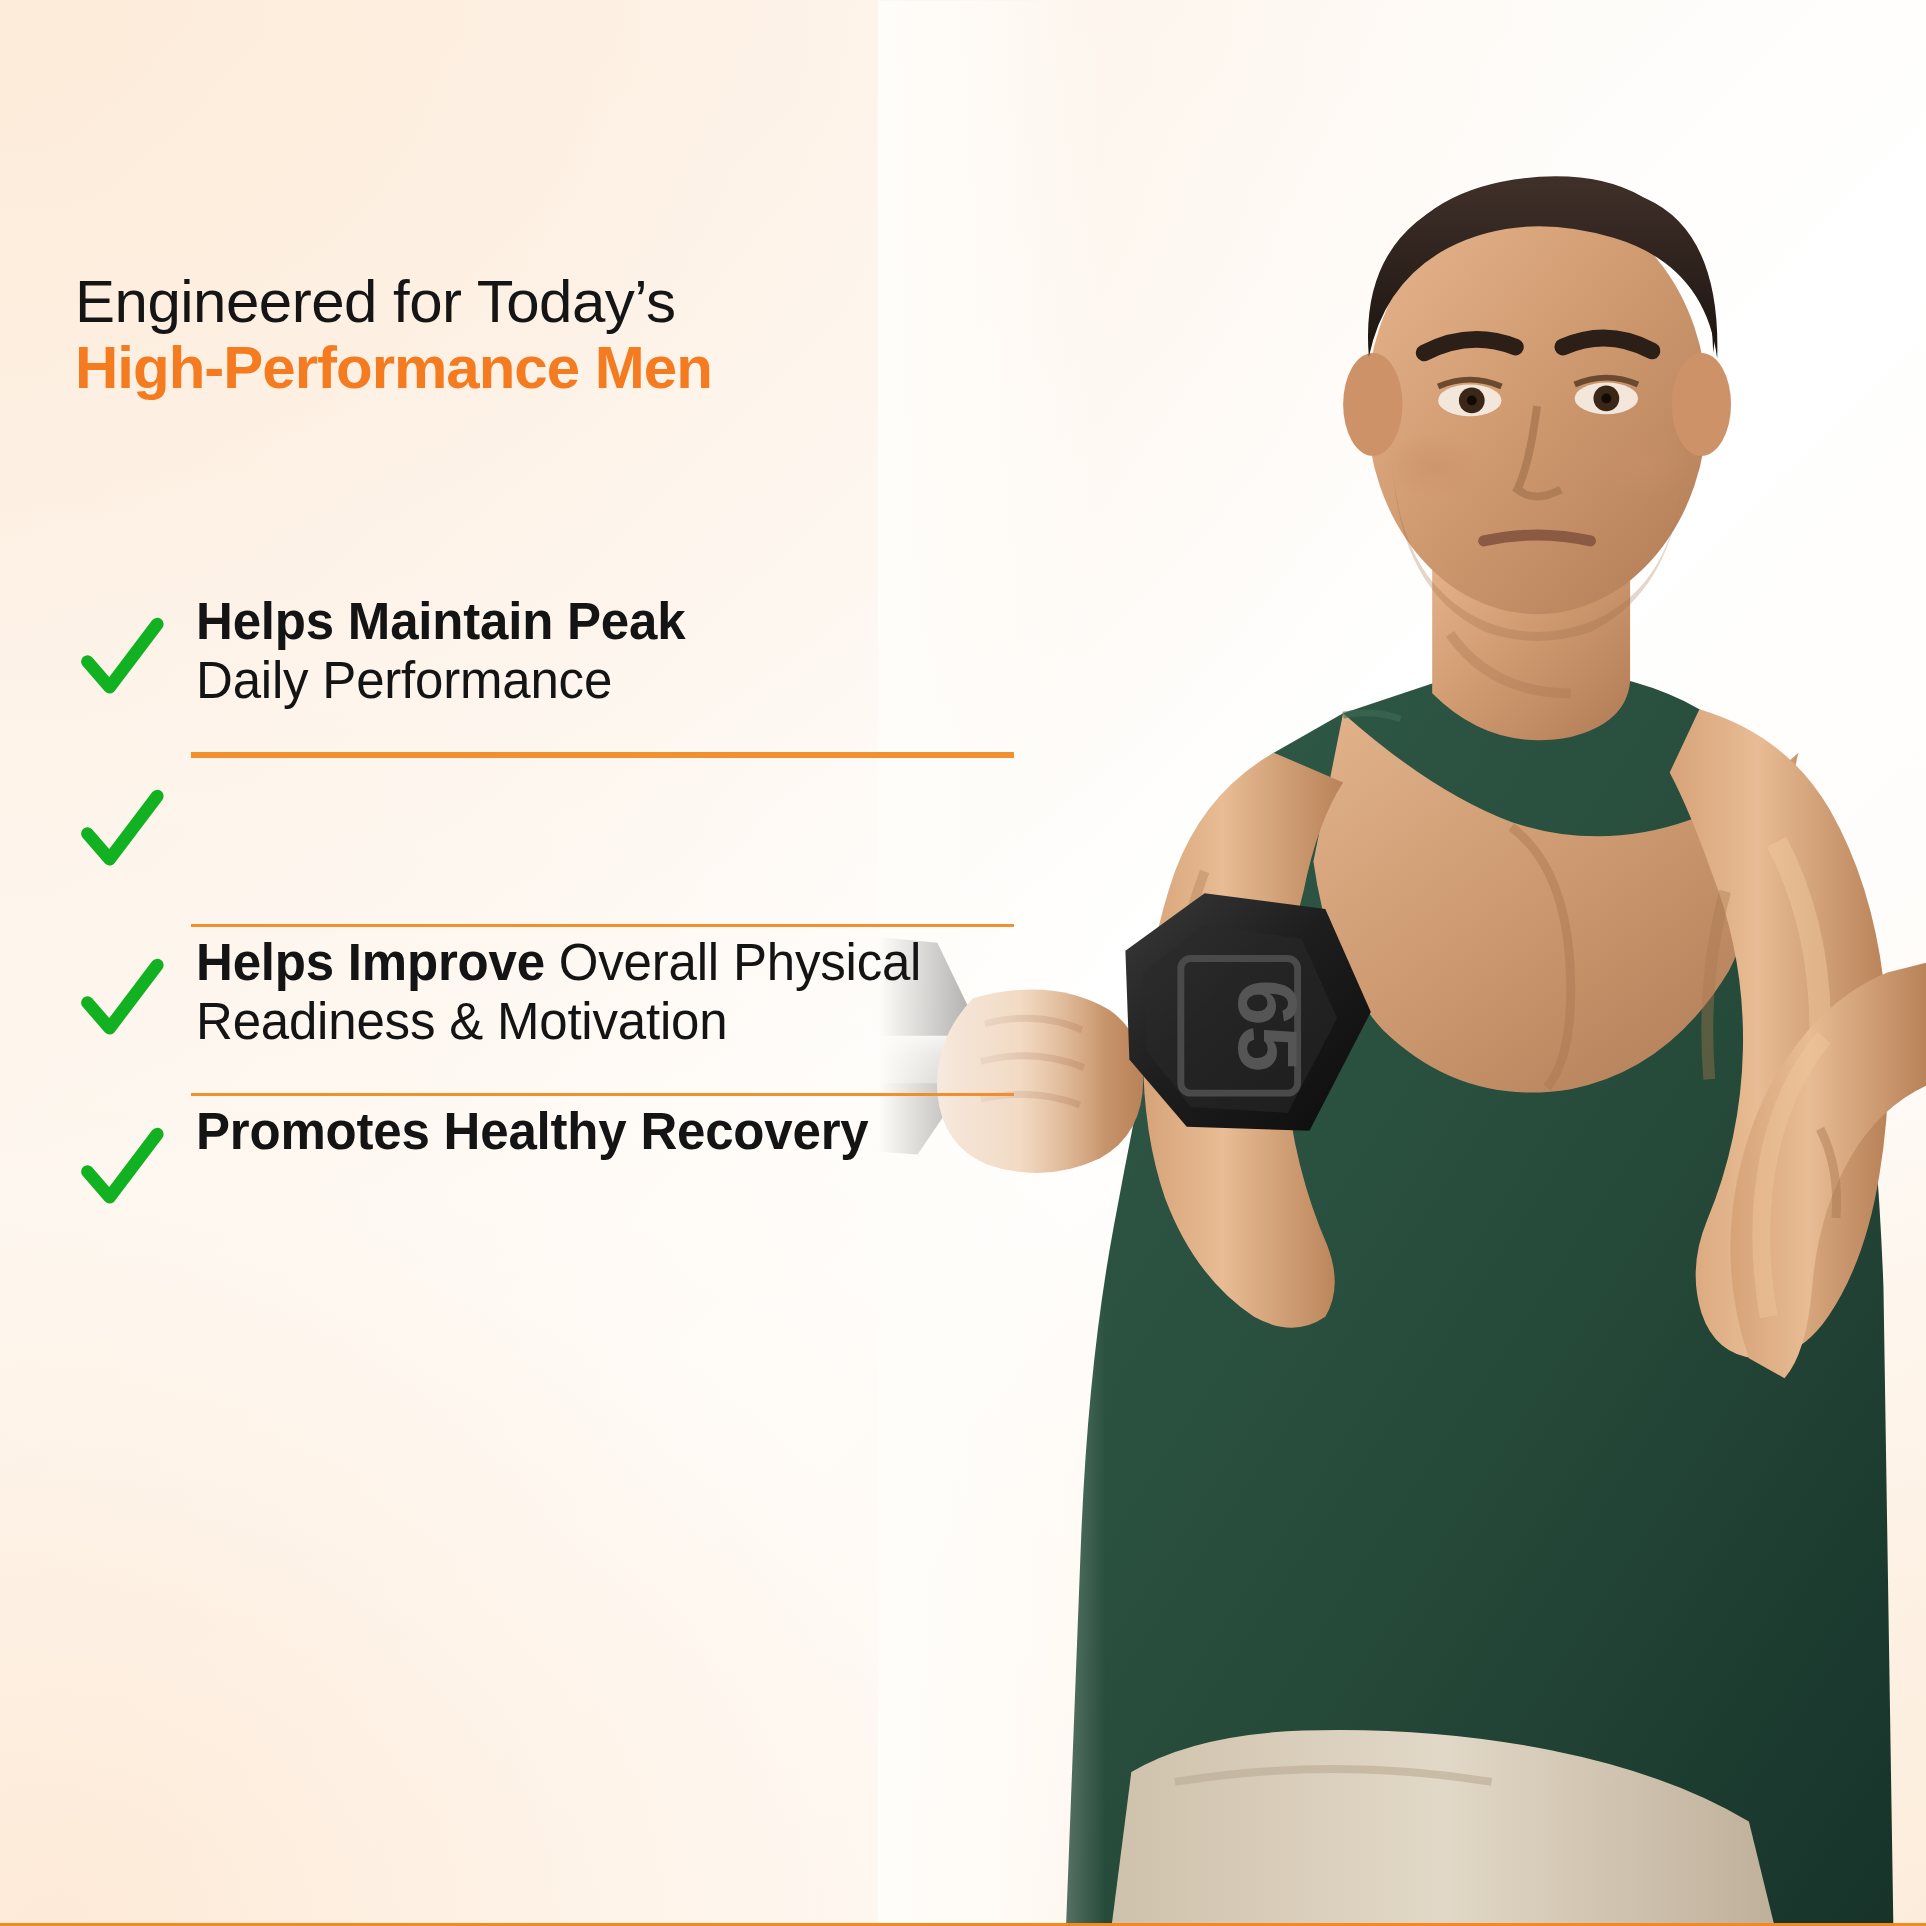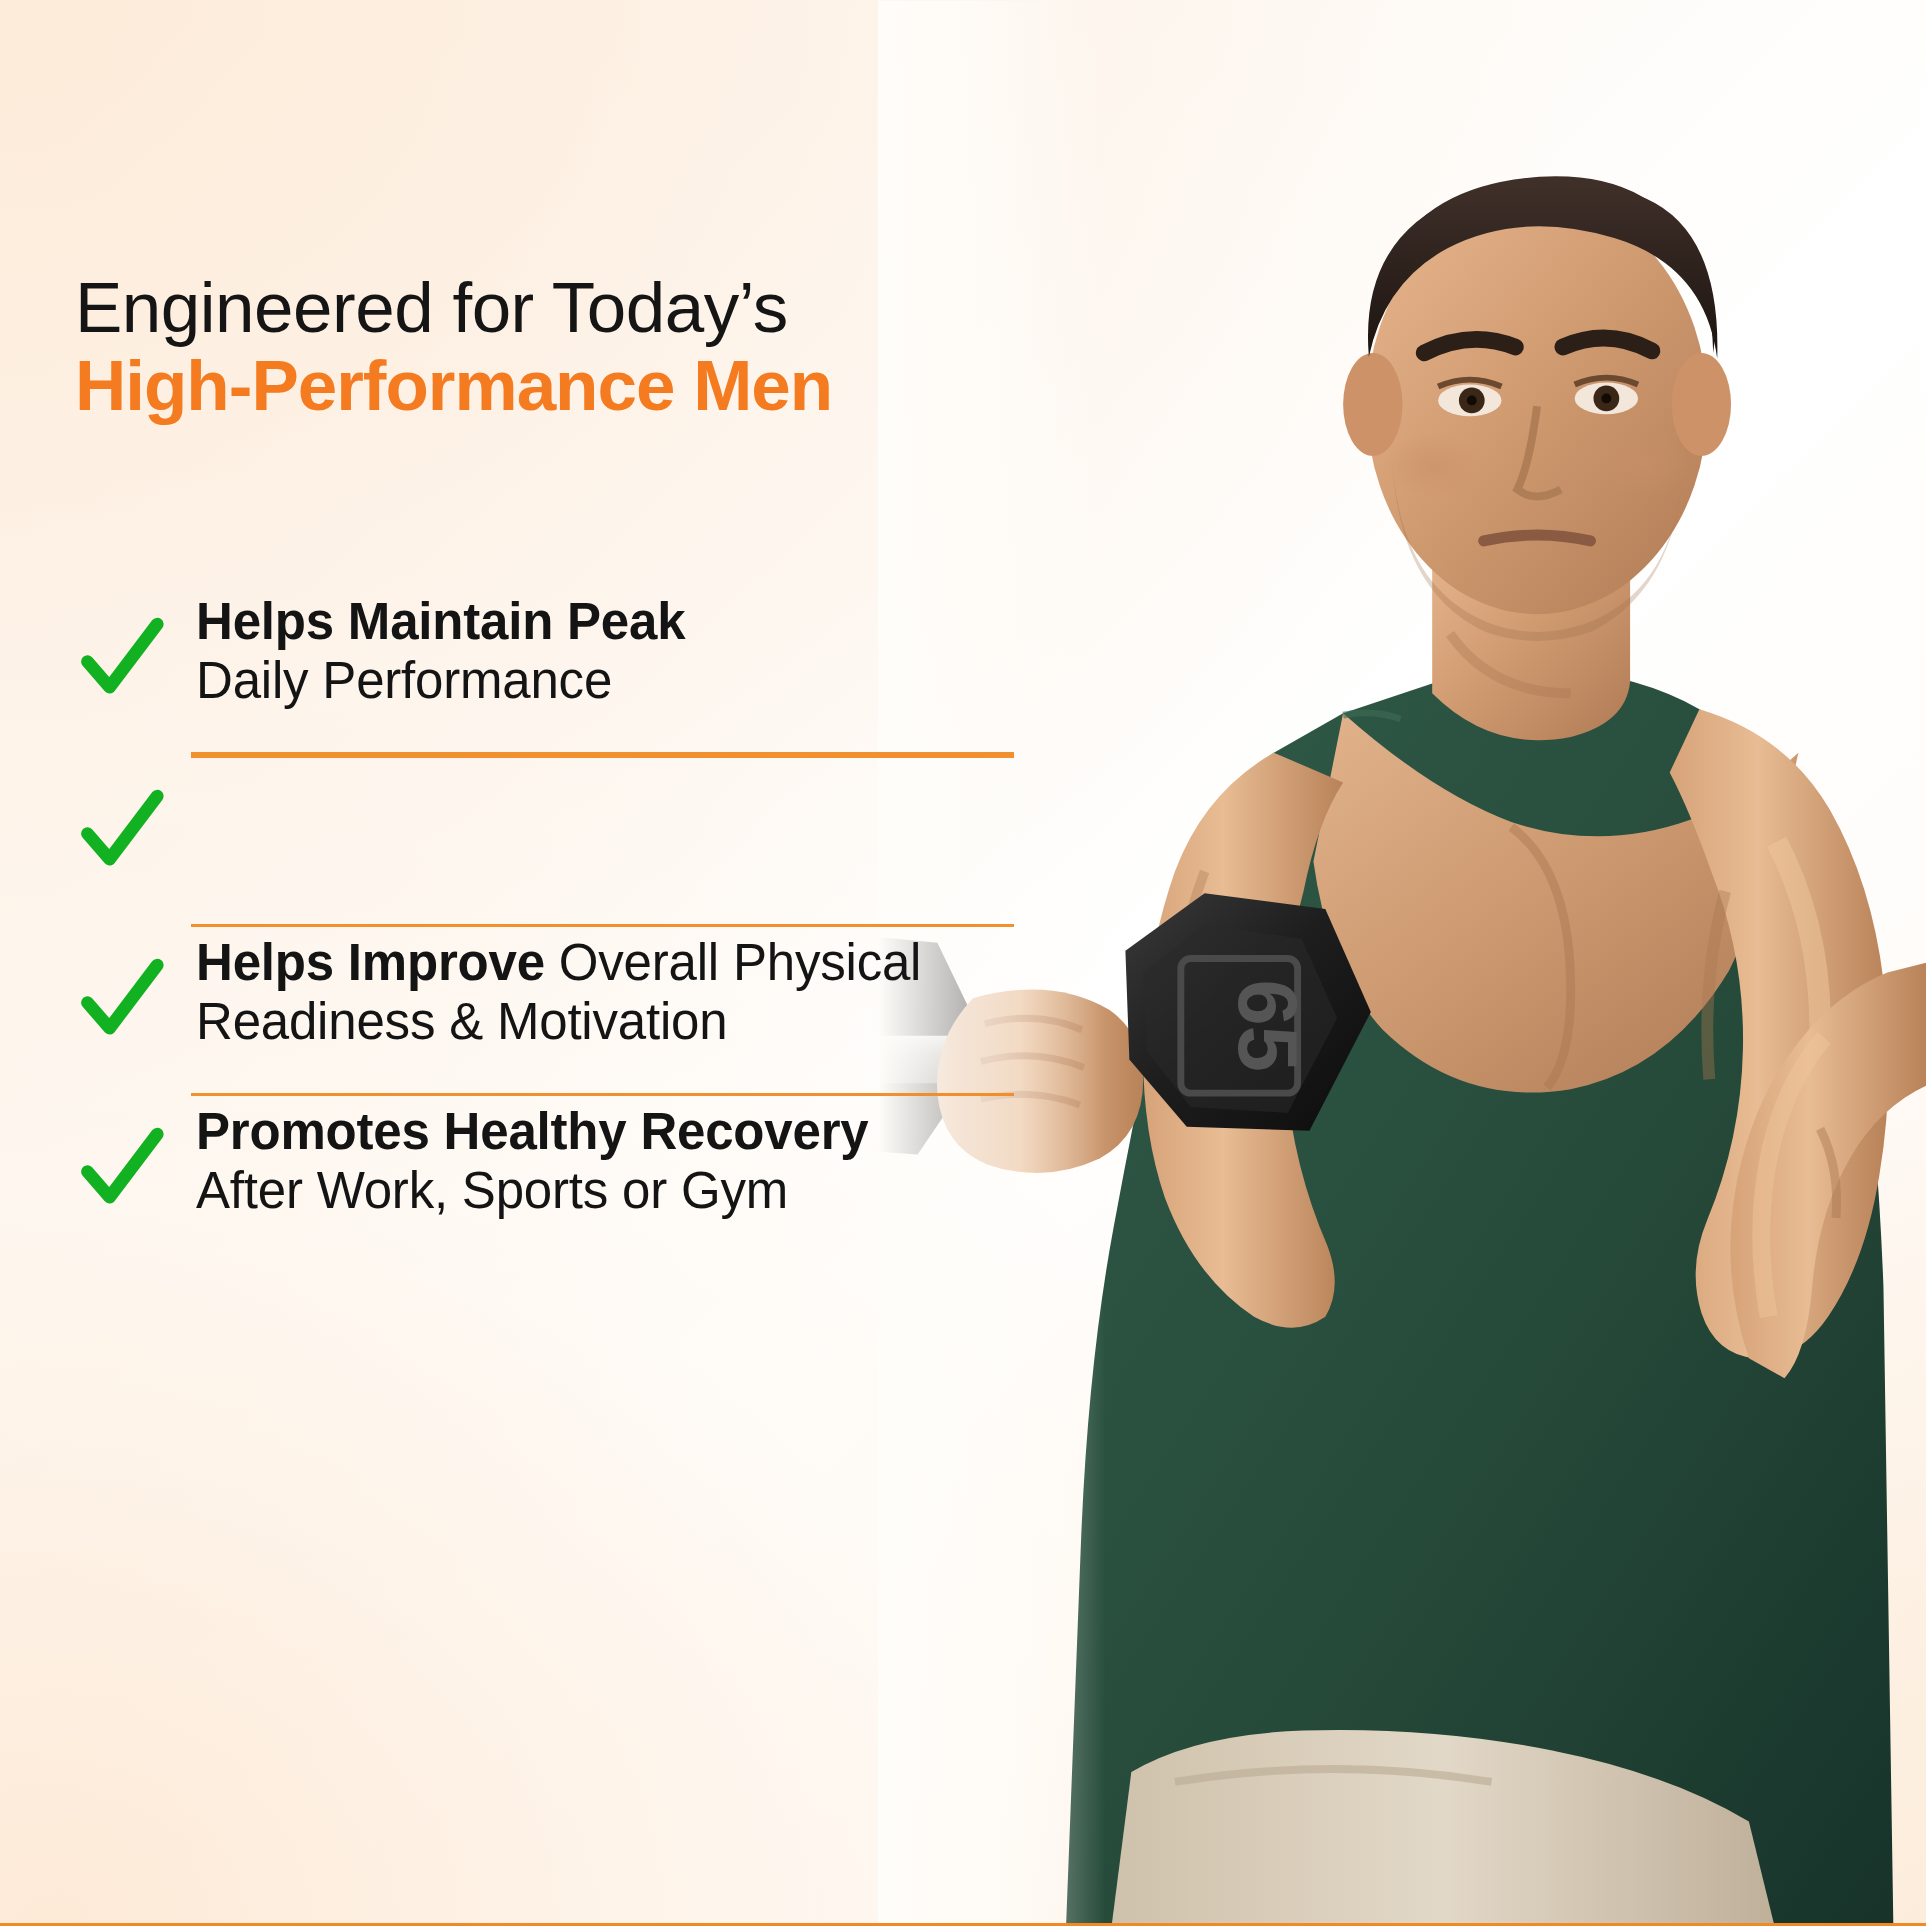--- a/index.html
+++ b/index.html
@@ -20,21 +20,21 @@
   #bottom-rule{
     position:absolute;left:0;bottom:0;width:1927px;height:4px;
     background:#f08a24;
   }
 
   
   #headline{
     position:absolute;left:75px;top:269px;width:1010px;
   }
   .h-line{
-    font-size:71px;line-height:1.10;letter-spacing:-0.5px;
+    font-size:60px;line-height:1.10;letter-spacing:-0.5px;
     white-space:nowrap;
   }
   #headline-line1{color:#151515;font-weight:400;}
   #headline-line2{color:#F47B20;font-weight:800;letter-spacing:-1px;}
 
   
   #benefits{
     position:absolute;left:75px;top:586px;width:1000px;
   }
   .benefit{
@@ -272,21 +272,20 @@
     <div class="divider"></div>
 
     <div class="benefit">
       <div class="check-wrap">
         <svg class="check-icon" viewBox="0 0 100 100">
           <path d="M10 56 L36 86 L92 12" fill="none" stroke="#12B121" stroke-width="15" stroke-linecap="round" stroke-linejoin="round"></path>
         </svg>
       </div>
       <div class="benefit-text">
         <div class="bt-line"><span class="bt-strong">Promotes Healthy Recovery</span><span class="bt-normal"></span></div>
-        <div class="bt-line"><span class="bt-strong"></span><span class="bt-normal">After Work, Sports or Gym</span></div>
       </div>
     </div>
 
   </div>
 
   <div id="bottom-rule"></div>
 </div>
 
 
 </body></html>

